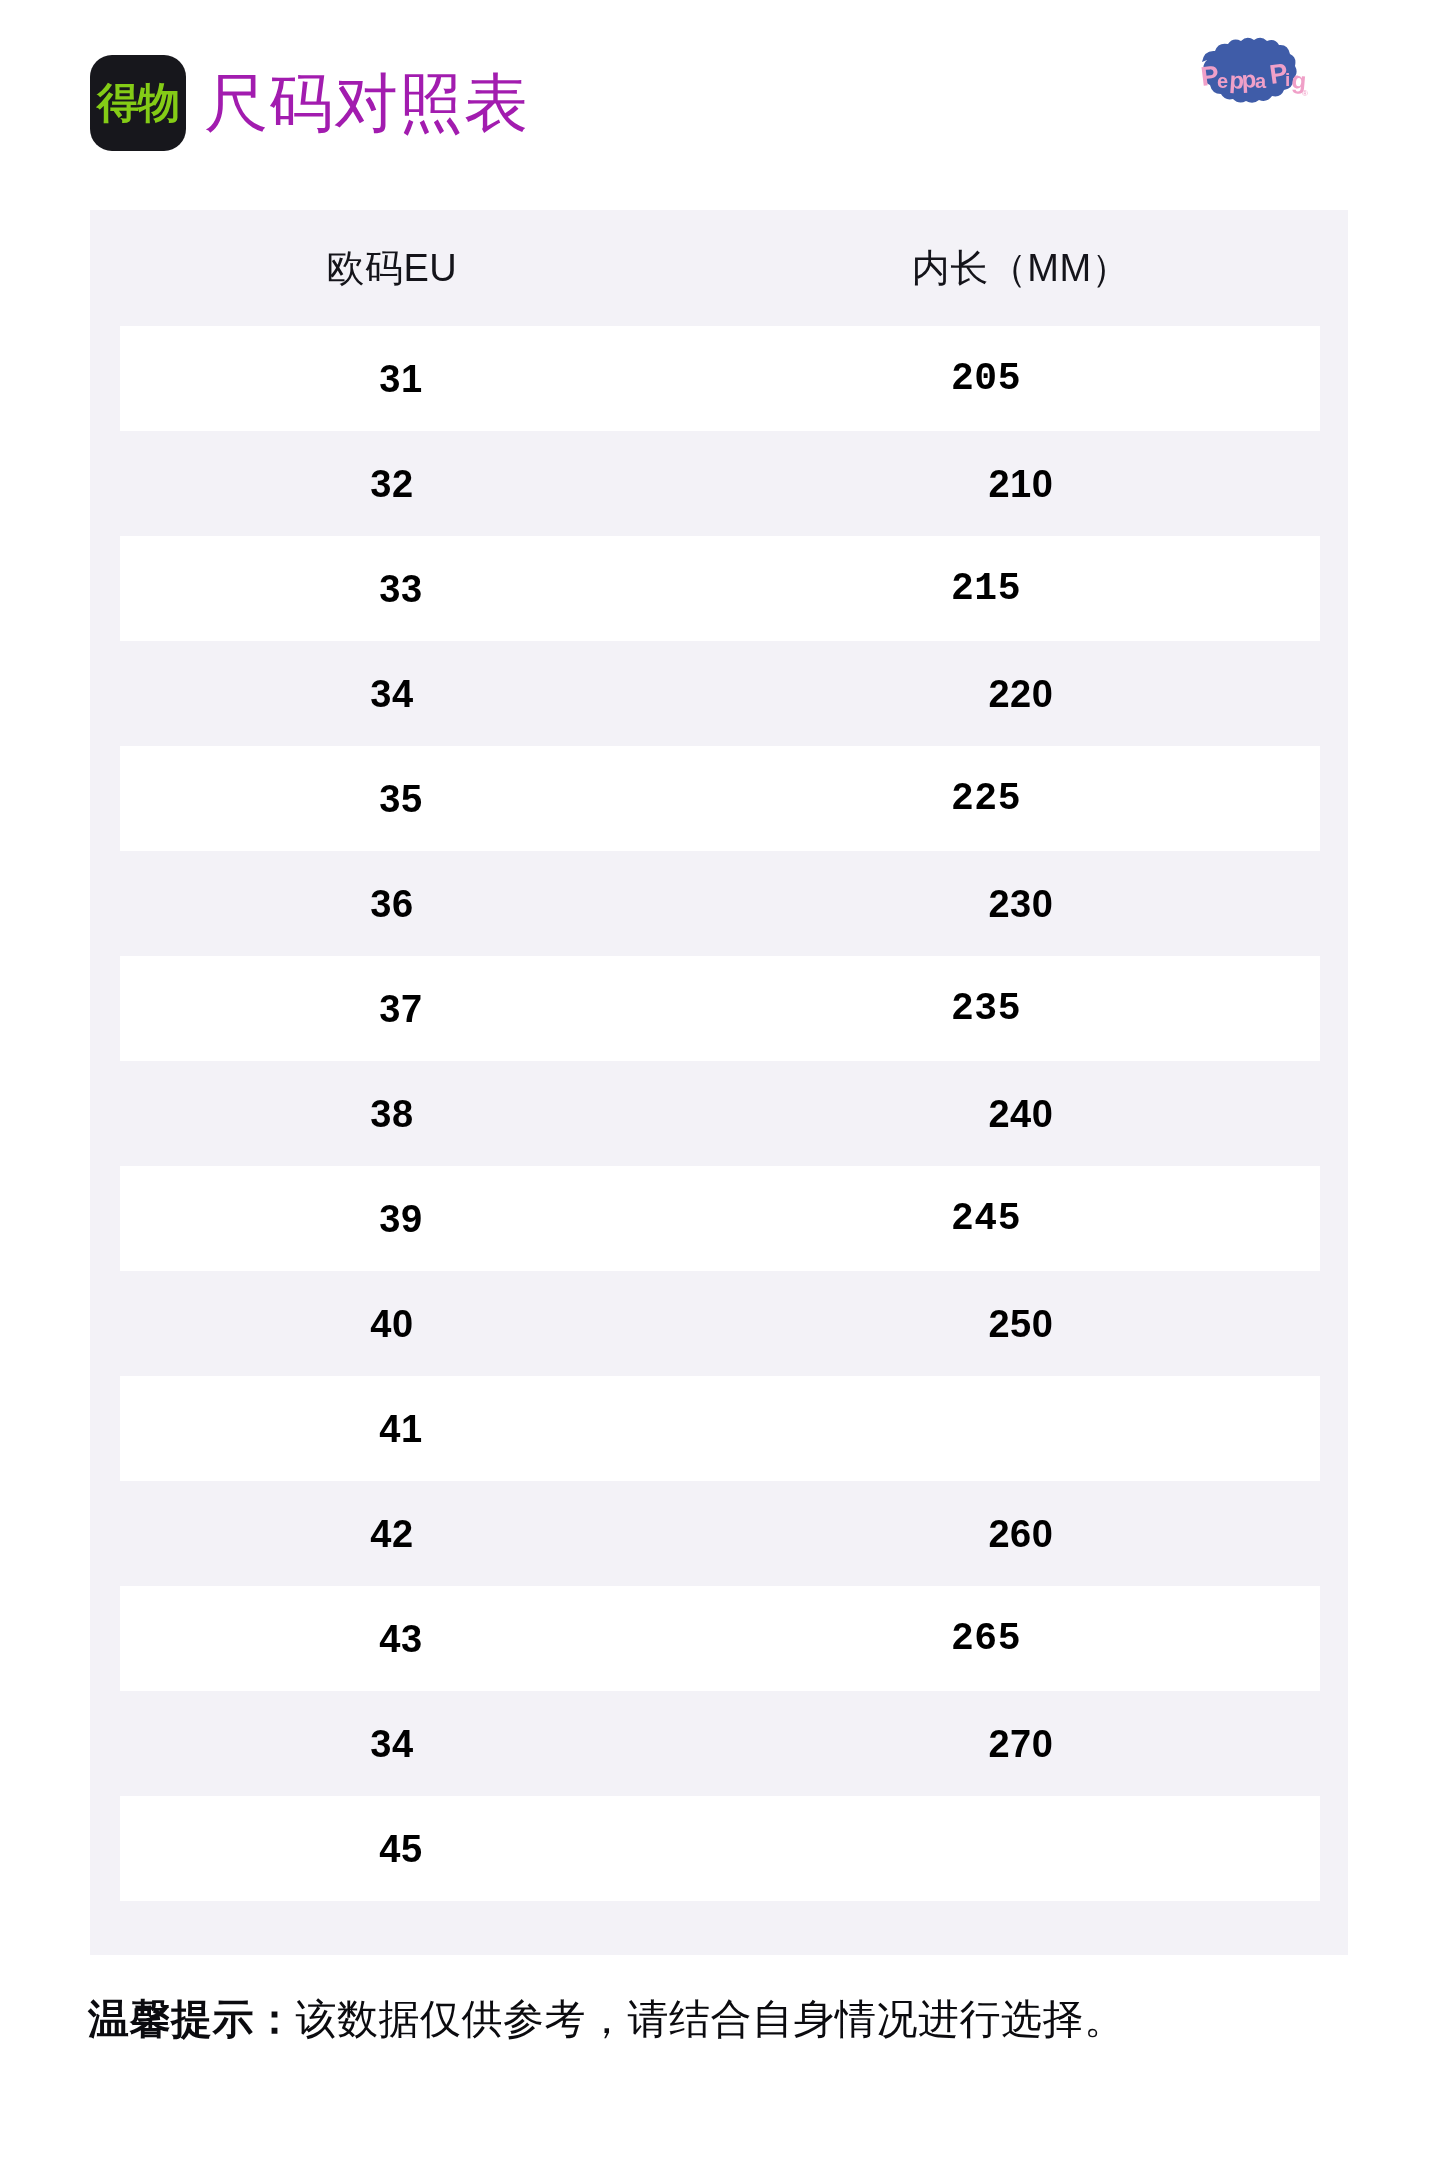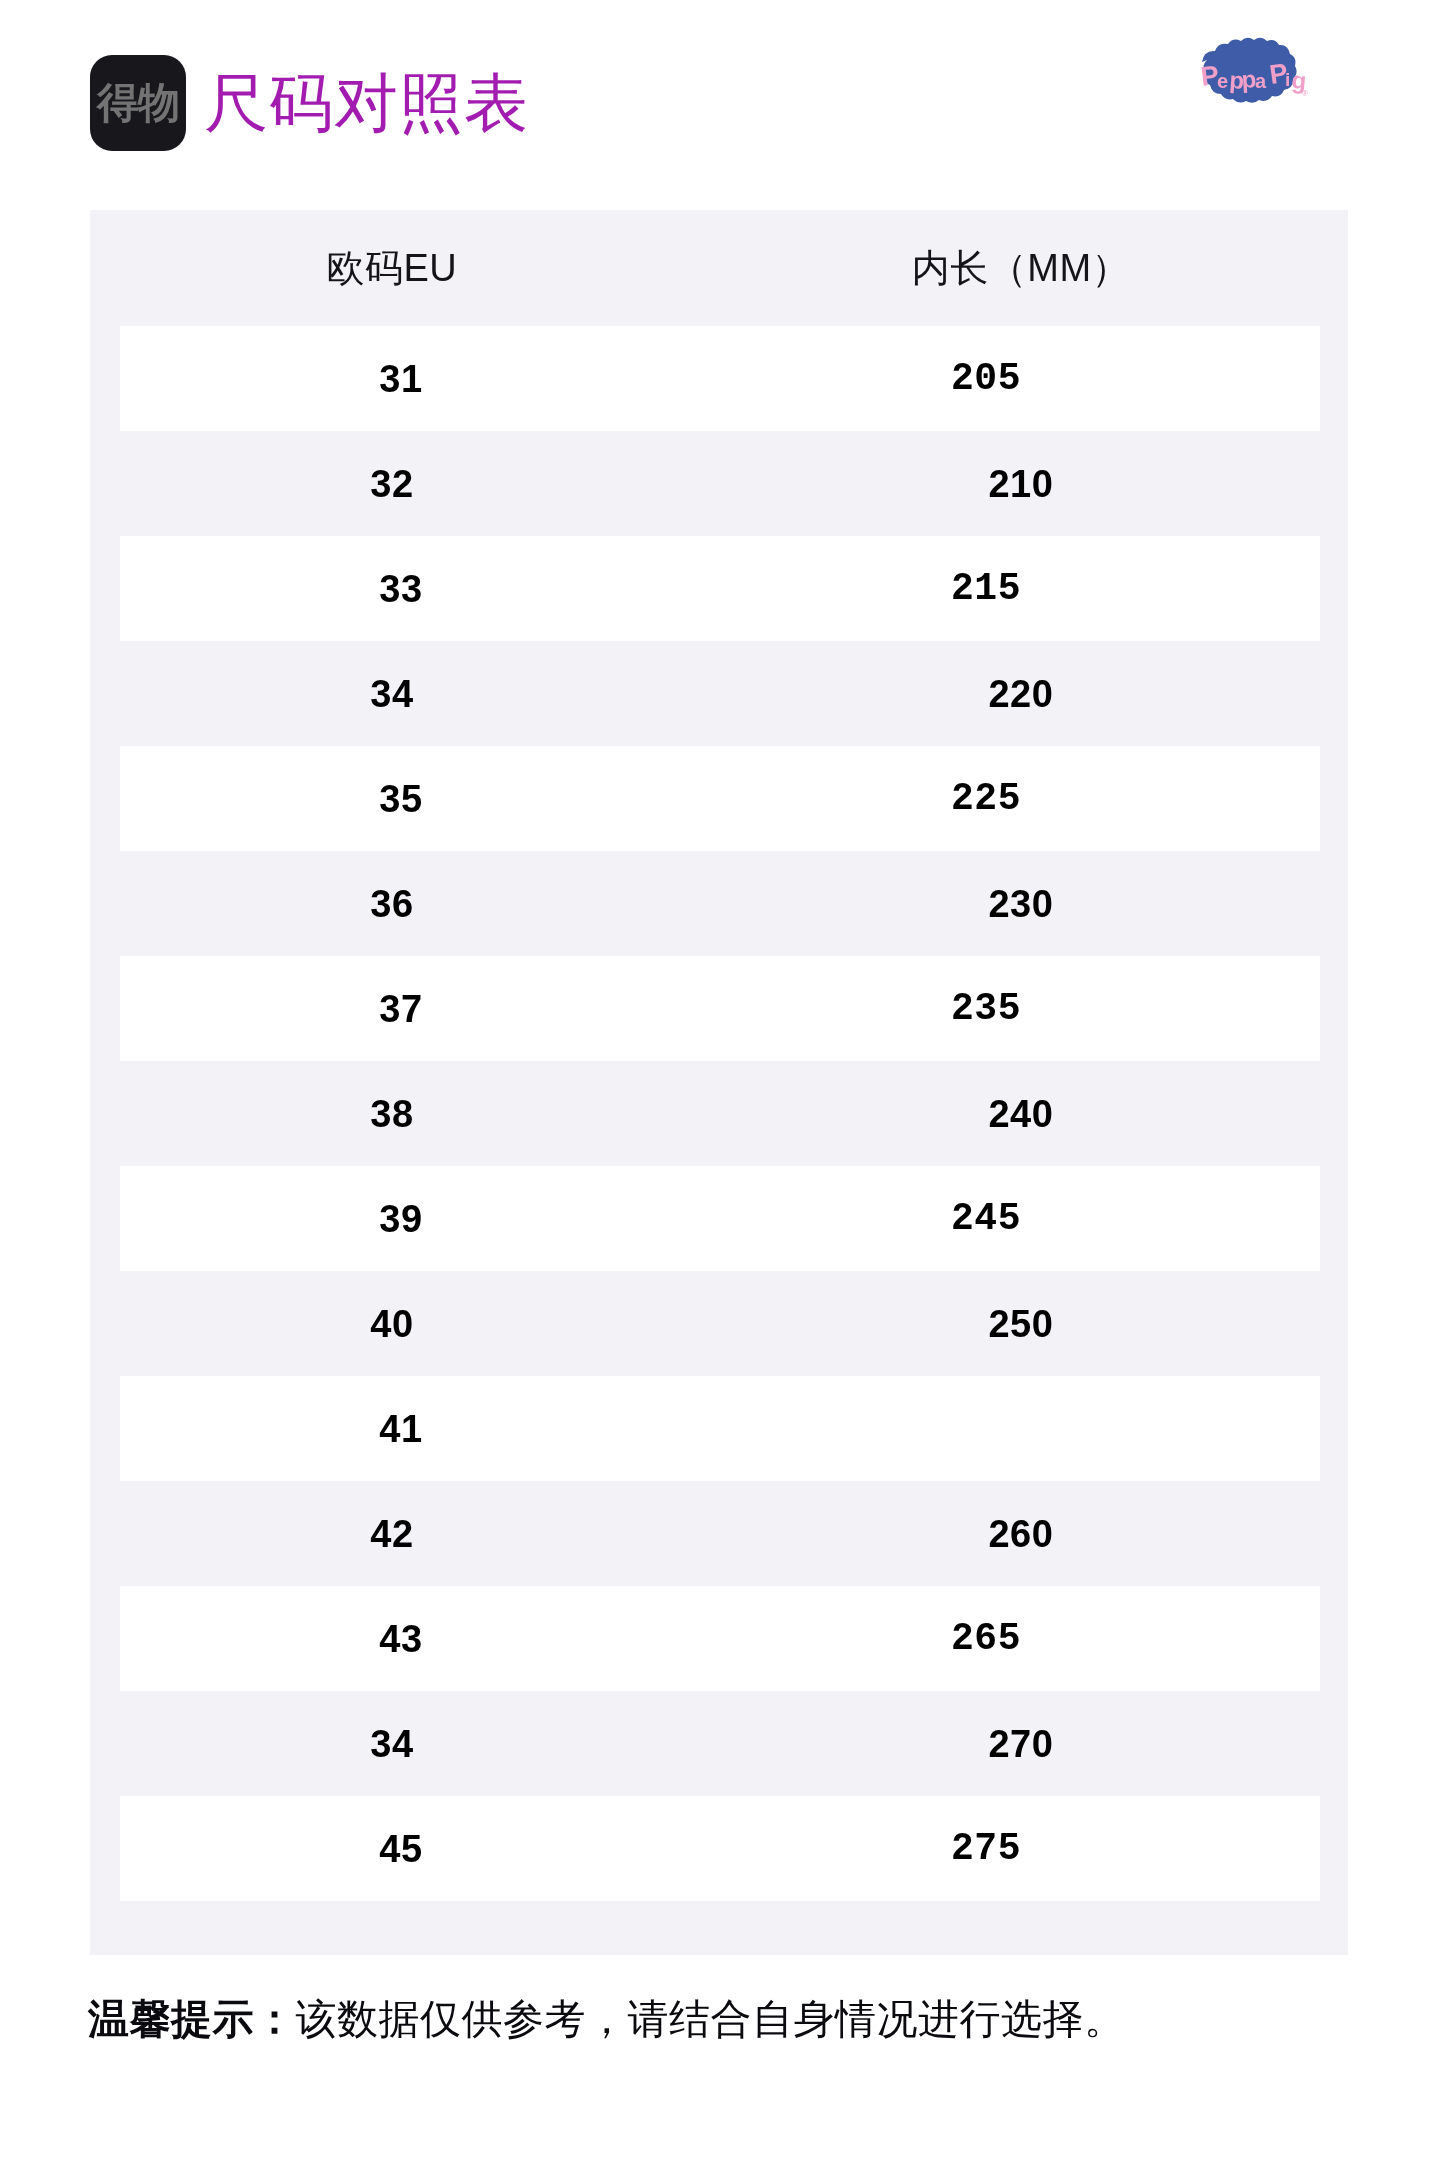--- a/index.html
+++ b/index.html
@@ -35,21 +35,21 @@
     width: 96px;
     height: 96px;
     border-radius: 22px;
     background: #17171C;
     display: flex;
     align-items: center;
     justify-content: center;
     flex: none;
   }
   .brand-logo-text {
-    color: #737373;
+    color: #84cc16;
     font-size: 42px;
     font-weight: 700;
     letter-spacing: -1px;
     line-height: 1;
     font-family: "Liberation Sans", "DejaVu Sans", sans-serif;
   }
   .page-title {
     margin-left: 18px;
     font-size: 64px;
     font-weight: 400;
@@ -227,21 +227,20 @@
       <div class="row odd">
         <div class="cell cell-1">43</div>
         <div class="cell cell-2">265</div>
       </div>
       <div class="row even">
         <div class="cell cell-1">34</div>
         <div class="cell cell-2">270</div>
       </div>
       <div class="row odd">
         <div class="cell cell-1">45</div>
-        <div class="cell cell-2">275</div>
       </div>
     </div>
 
   <div class="table-foot-pad"></div>
 </div>
 
 <p class="footnote">
   <span class="label">温馨提示：</span><span class="body">该数据仅供参考，请结合自身情况进行选择。</span>
 </p>
 

